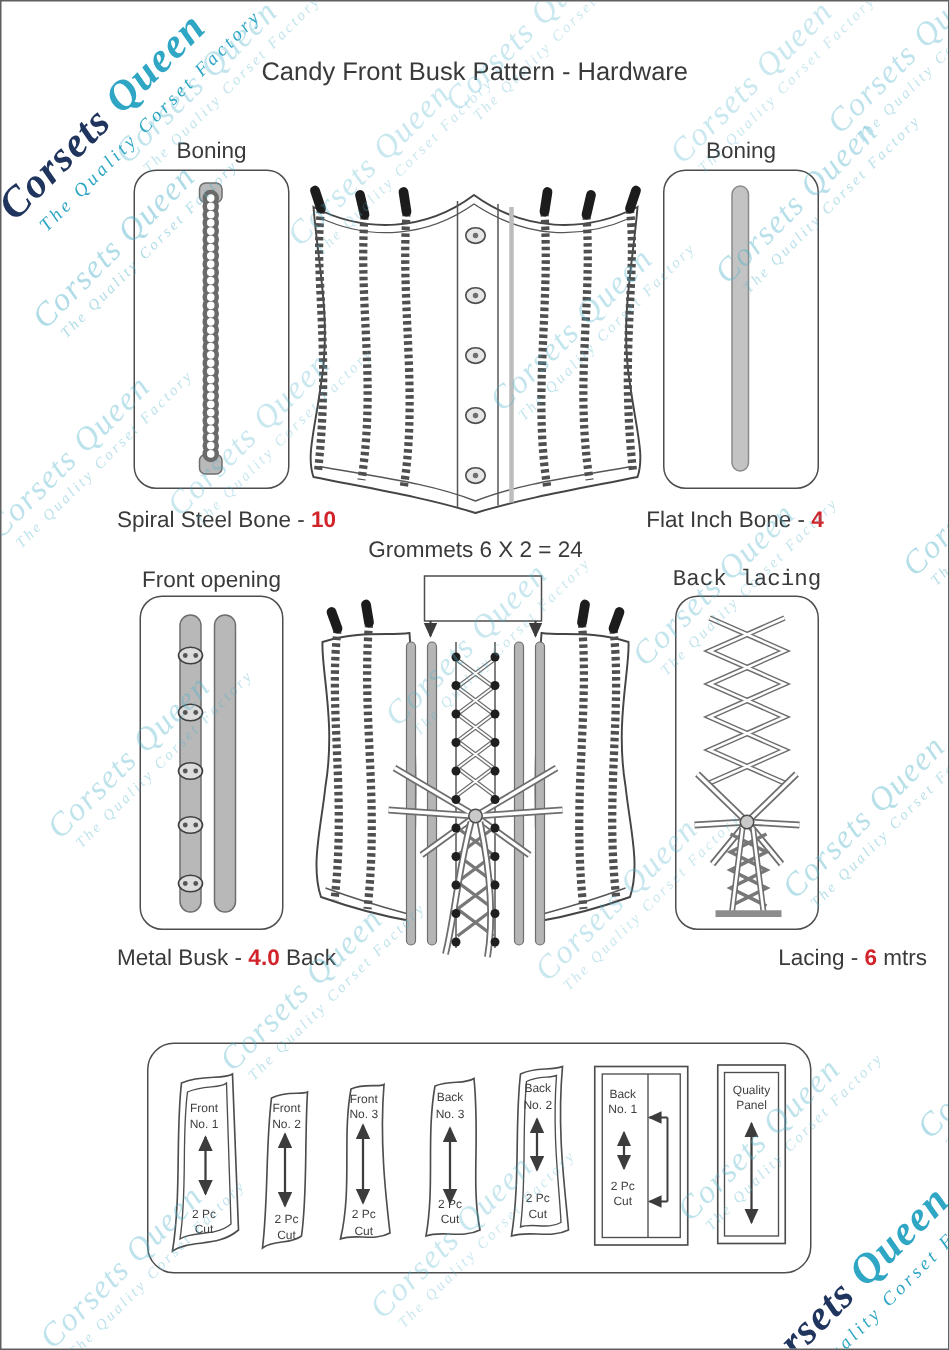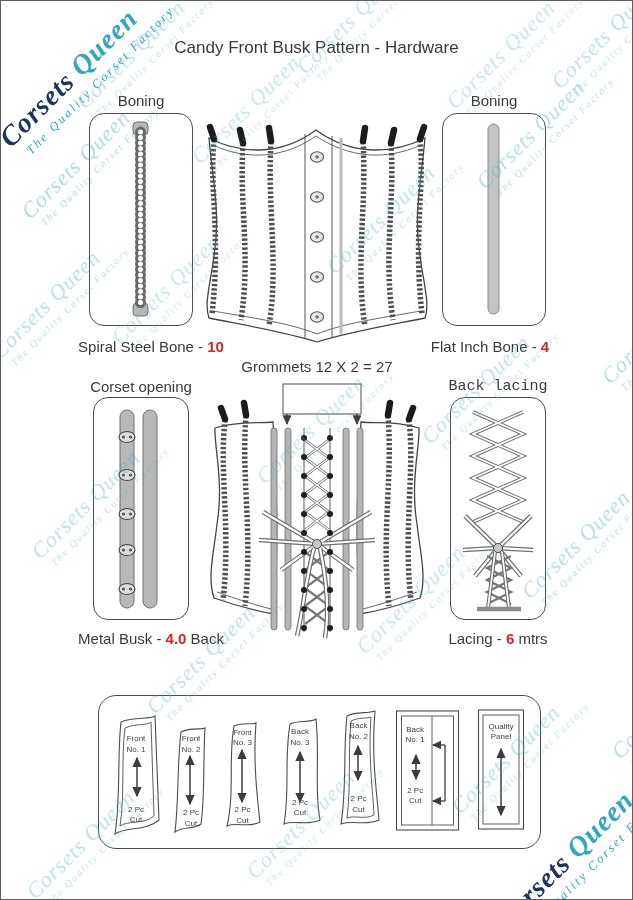--- a/index.html
+++ b/index.html
@@ -117,23 +117,23 @@
       <g stroke="#1c1c1c" stroke-width="6.5" stroke-linecap="round">
         <line x1="15" y1="25" x2="11" y2="13"></line>
         <line x1="44" y1="29" x2="41" y2="16"></line>
         <line x1="72" y1="27" x2="70" y2="14"></line>
         <line x1="221" y1="25" x2="225" y2="13"></line>
         <line x1="192" y1="29" x2="195" y2="16"></line>
         <line x1="164" y1="27" x2="166" y2="14"></line>
       </g>
     </svg>
 
-    <div class="caption" style="left:166px;top:357px;width:300px;">Grommets 12 X 2 = 27</div>
-
-    <div class="heading" style="left:88px;top:377px;width:104px;">Corset opening</div>
+    <div class="caption" style="left:166px;top:357px;width:300px;">Grommets 6 X 2 = 24</div>
+
+    <div class="heading" style="left:88px;top:377px;width:104px;">Front opening</div>
     <div class="heading" style="left:445px;top:377px;width:104px;font-family:Liberation Mono, monospace;">Back lacing</div>
 
     <div class="hw-box" style="left:92px;top:396px;width:96px;height:223px;">
       <svg width="93" height="220" viewBox="0 0 93 220">
         <rect x="26" y="12" width="14" height="198" rx="7" fill="#b8b8b8" stroke="#6e6e6e" stroke-width="1"></rect>
         <rect x="49" y="12" width="14" height="198" rx="7" fill="#b8b8b8" stroke="#6e6e6e" stroke-width="1"></rect>
         <g>
           <g transform="translate(33,39)">
               <ellipse rx="8" ry="5.5" fill="#dcdcdc" stroke="#3f3f3f" stroke-width="1.1"></ellipse>
               <circle cx="-3.5" r="1.6" fill="#555"></circle>
@@ -193,21 +193,21 @@
           <path d="M60,158 L36,170 L60,182 L36,194 L60,206" stroke="#787878" stroke-width="2.4"></path>
           <path d="M44,154 L37,210" stroke="#6e6e6e" stroke-width="4"></path>
           <path d="M51,154 L58,210" stroke="#6e6e6e" stroke-width="4"></path>
           <path d="M44,154 L37,210" stroke="#ffffff" stroke-width="1.8"></path>
           <path d="M51,154 L58,210" stroke="#ffffff" stroke-width="1.8"></path>
           <line x1="26" y1="211" x2="70" y2="211" stroke="#8d8d8d" stroke-width="4.5"></line>
         </g>
         <circle cx="47" cy="150" r="4.5" fill="#c9c9c9" stroke="#4d4d4d" stroke-width="1"></circle>
       </svg>
     </div>
-    <div class="caption" style="left:377px;top:629px;width:240px;"><span>Lacing  - </span><span class="red">6</span><span> mtrs</span></div>
+    <div class="caption" style="left:377px;top:629px;width:240px;text-align:right;"><span>Lacing  - </span><span class="red">6</span><span> mtrs</span></div>
 
     <svg class="abs" style="left:200px;top:381px;" width="232" height="258" viewBox="0 0 232 258">
 
       <g>
         <rect x="82" y="2" width="78" height="30" fill="none" stroke="#4d4d4d" stroke-width="1"></rect>
         <line x1="86" y1="32" x2="86" y2="42" stroke="#3c3c3c" stroke-width="1.4" marker-end="url(#arw)"></line>
         <line x1="156" y1="32" x2="156" y2="42" stroke="#3c3c3c" stroke-width="1.4" marker-end="url(#arw)"></line>
       </g>
 
       <path d="M 14,46 C 40,38 58,42 72,40 C 76,100 78,160 73,232 C 50,228 30,222 13,216 C 6,195 13,170 16,142 C 23,100 13,64 14,46 Z" fill="#ffffff" stroke="#454545" stroke-width="1.3"></path>

